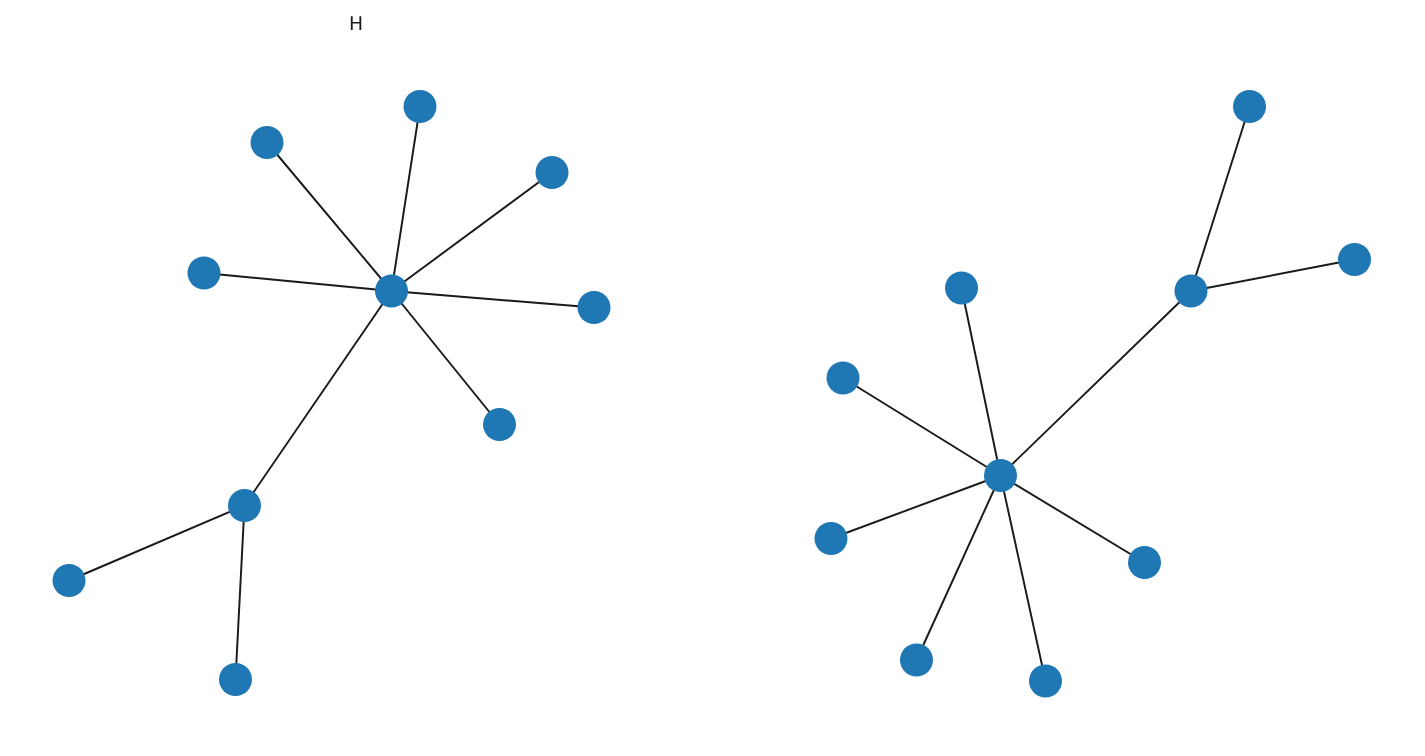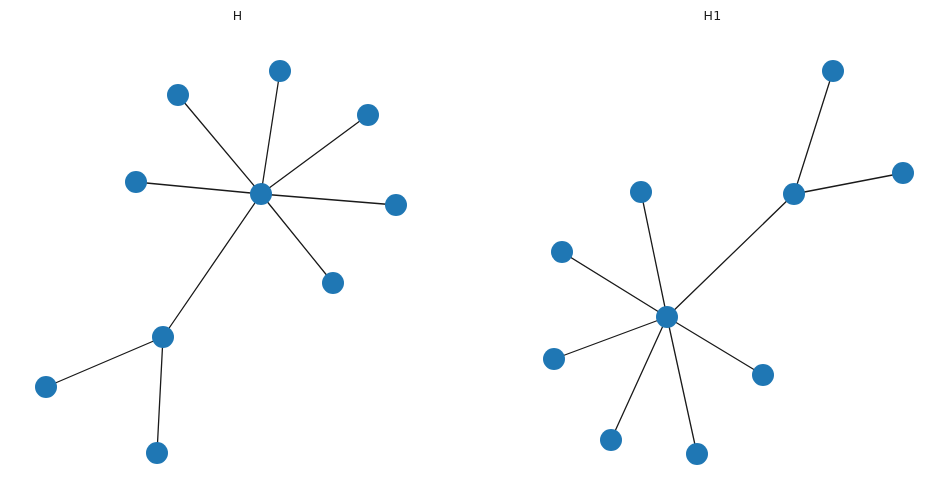--- a/index.html
+++ b/index.html
@@ -75,21 +75,20 @@
           <circle cx="396" cy="205" r="11" fill="#1f77b4"></circle>
           <circle cx="333" cy="283" r="11" fill="#1f77b4"></circle>
           <circle cx="163" cy="337" r="11" fill="#1f77b4"></circle>
           <circle cx="46" cy="387" r="11" fill="#1f77b4"></circle>
           <circle cx="157" cy="453" r="11" fill="#1f77b4"></circle>
         </g>
       </svg>
   </div>
 
   <div class="panel" id="panel-right">
-    <div class="panel-title">H1</div>
     <svg class="graph-svg" id="svg-right" viewBox="0 0 475 504" xmlns="http://www.w3.org/2000/svg">
         <g>
           <line x1="192" y1="317" x2="319" y2="194" stroke="#1a1a1a" stroke-width="1.3" stroke-linecap="round"></line>
           <line x1="192" y1="317" x2="166" y2="192" stroke="#1a1a1a" stroke-width="1.3" stroke-linecap="round"></line>
           <line x1="192" y1="317" x2="87" y2="252" stroke="#1a1a1a" stroke-width="1.3" stroke-linecap="round"></line>
           <line x1="192" y1="317" x2="79" y2="359" stroke="#1a1a1a" stroke-width="1.3" stroke-linecap="round"></line>
           <line x1="192" y1="317" x2="288" y2="375" stroke="#1a1a1a" stroke-width="1.3" stroke-linecap="round"></line>
           <line x1="192" y1="317" x2="136" y2="440" stroke="#1a1a1a" stroke-width="1.3" stroke-linecap="round"></line>
           <line x1="192" y1="317" x2="222" y2="454" stroke="#1a1a1a" stroke-width="1.3" stroke-linecap="round"></line>
           <line x1="319" y1="194" x2="358" y2="71" stroke="#1a1a1a" stroke-width="1.3" stroke-linecap="round"></line>

